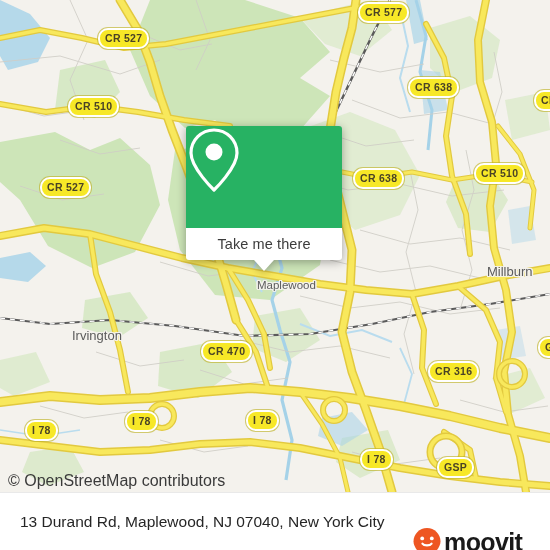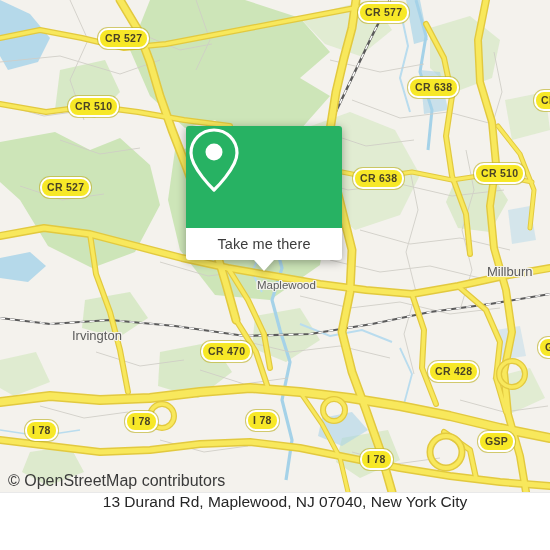--- a/index.html
+++ b/index.html
@@ -75,21 +75,20 @@
     font-family:"Liberation Sans", sans-serif;
     white-space:nowrap;
   }
 
   
   #footer{
     position:absolute;left:0;top:492px;width:550px;height:58px;
     background:#ffffff;
     display:flex;align-items:center;
     border-top:1px solid #e9e9e9;
-    flex-direction:column;
   }
   #footer-address{
     margin-left:20px;
     font-size:15.5px;color:#262626;
     white-space:nowrap;
     font-family:"Liberation Sans", sans-serif;
   }
   #brand{margin-left:auto;margin-right:14px;display:flex;align-items:center;margin-top:44px;}
   #brand-mark{margin-right:2px;display:block;}
   #brand-word{display:block;}
@@ -244,27 +243,27 @@
 
     <div class="shield" style="left:358px;top:2px;">CR 577</div>
     <div class="shield" style="left:98px;top:28px;">CR 527</div>
     <div class="shield" style="left:408px;top:77px;">CR 638</div>
     <div class="shield" style="left:68px;top:96px;">CR 510</div>
     <div class="shield" style="left:534px;top:90px;">CR</div>
     <div class="shield" style="left:40px;top:177px;">CR 527</div>
     <div class="shield" style="left:353px;top:168px;">CR 638</div>
     <div class="shield" style="left:474px;top:163px;">CR 510</div>
     <div class="shield" style="left:201px;top:341px;">CR 470</div>
-    <div class="shield" style="left:428px;top:361px;">CR 428</div>
+    <div class="shield" style="left:428px;top:361px;">CR 316</div>
     <div class="shield" style="left:538px;top:337px;">GS</div>
     <div class="shield" style="left:25px;top:420px;">I 78</div>
     <div class="shield" style="left:125px;top:411px;">I 78</div>
     <div class="shield" style="left:246px;top:410px;">I 78</div>
     <div class="shield" style="left:360px;top:449px;">I 78</div>
-    <div class="shield" style="left:437px;top:431px;margin-left:41px;">GSP</div>
+    <div class="shield" style="left:437px;top:457px;">GSP</div>
 
     <div id="popup">
       <div id="popup-head" style="background:#27b263;">
         <svg id="popup-pin" width="56" height="68" viewBox="0 0 56 68">
           <path d="M28 4 C15.3 4 5 14.3 5 27 C5 42 28 64 28 64 C28 64 51 42 51 27 C51 14.3 40.7 4 28 4 Z" fill="none" stroke="#ffffff" stroke-width="3.2" stroke-linejoin="round"></path>
           <circle cx="28" cy="26" r="8.5" fill="#ffffff"></circle>
         </svg>
       </div>
       <div id="popup-btn">Take me there</div>
       <div id="popup-tail"></div>

